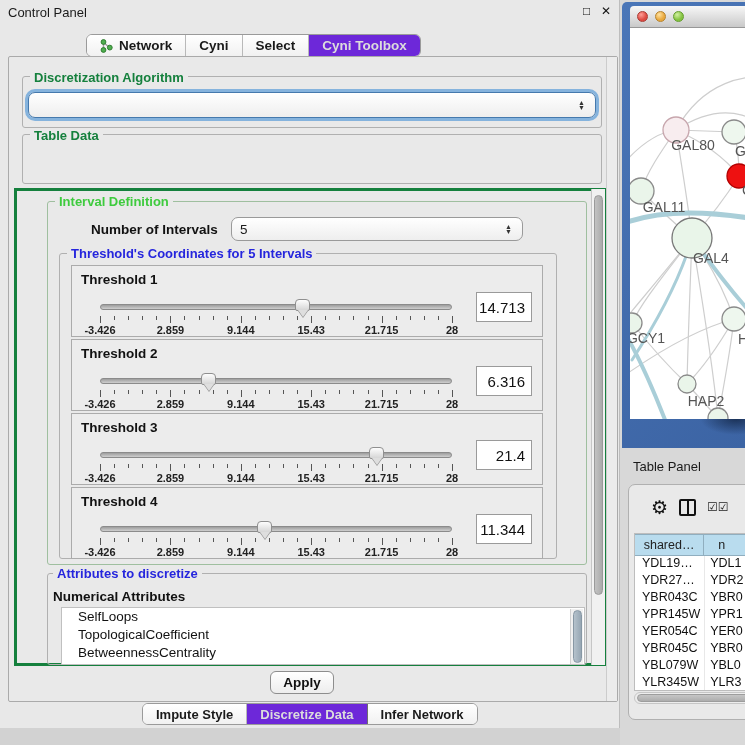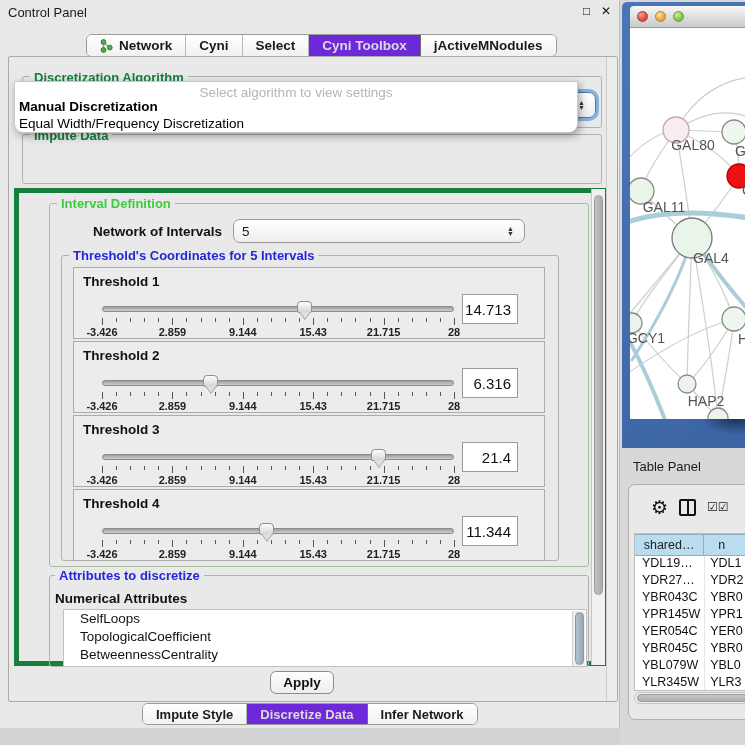--- a/index.html
+++ b/index.html
@@ -36,37 +36,37 @@
   .combo .stepper { margin-left:auto; display:flex; flex-direction:column; align-items:center; line-height:5px; font-size:7px; color:#333; padding-right:2px; }
   .combo.focused { box-shadow:0 0 0 3px #85b3dd; border-color:#4579ad; }
 
   
   #algo-popup { left:14px; top:81px; width:564px; height:52px; background:#ffffff; border:1px solid #c9c9c9; border-radius:0 0 9px 9px; box-shadow:2px 3px 8px rgba(0,0,0,0.35); z-index:50; }
   #algo-placeholder { position:absolute; left:0; top:3px; width:100%; text-align:center; font-size:13.5px; color:#b4b4b4; }
   .algo-option { position:absolute; left:4px; font-size:13.5px; color:#000; white-space:nowrap; }
   .algo-option.hl { font-weight:bold; }
 
   
-  #scroll-area { left:14px; top:188px; width:592px; height:478px; border:5px solid #15803d; background:#e9e9e9; }
+  #scroll-area { left:14px; top:188px; width:592px; height:478px; border:3px solid #15803d; background:#e9e9e9; }
   #v-scrollbar { left:591px; top:189px; width:14px; height:476px; background:#f1f1f1; border-left:1px solid #c6c6c6; }
   #v-thumb { position:absolute; left:2px; top:6px; width:9px; height:400px; border-radius:5px; background:linear-gradient(90deg,#c2c2c2,#ababab); border:1px solid #9a9a9a; }
 
   
   .threshold-box { position:absolute; left:6px; width:472px; height:72px; border:1px solid #ababab; background:#ececec; }
   .th-label { position:absolute; left:9px; top:6px; font-size:13.5px; font-weight:bold; color:#111; }
   .th-track { position:absolute; left:28px; top:38px; width:352px; height:6px; border-radius:3px; background:linear-gradient(#9d9d9d,#cfcfcf); border:1px solid #8b8b8b; }
   .th-thumb { position:absolute; top:-6px; width:15px; height:12px; margin-left:-8px; background:linear-gradient(#fdfdfd,#d6d6d6); border:1px solid #8f8f8f; border-radius:4px 4px 2px 2px; }
   .th-thumb:after { content:""; position:absolute; left:1.5px; top:10px; border-left:5.5px solid transparent; border-right:5.5px solid transparent; border-top:7px solid #dedede; filter:drop-shadow(0 1px 0 #8f8f8f); }
   .th-ticks { position:absolute; left:28px; top:50px; width:352px; height:8px; }
   .tick { position:absolute; top:0; width:1px; background:#555; }
   .tick.minor { height:4px; }
   .tick.major { height:7px; }
   .th-ticklabels { position:absolute; left:28px; top:58px; width:352px; height:12px; }
   .ticklabel { position:absolute; transform:translateX(-50%); font-size:11px; font-weight:bold; color:#222; white-space:nowrap; }
-  .th-value { position:absolute; right:26px; top:26px; width:56px; height:30px; background:#ffffff; border:1px solid #9a9a9a; font-size:15px; color:#111; text-align:right; padding:6px 6px 0 0; }
+  .th-value { position:absolute; right:10px; top:26px; width:56px; height:30px; background:#ffffff; border:1px solid #9a9a9a; font-size:15px; color:#111; text-align:right; padding:6px 6px 0 0; }
 
   
   #attr-list { position:absolute; left:14px; top:34px; width:524px; height:58px; background:#ffffff; border:1px solid #c0c0c0; overflow:hidden; }
   .attr-item { font-size:13.5px; color:#111; padding:1px 0 1px 16px; height:18px; }
   #attr-scrollbar { position:absolute; right:1px; top:1px; width:13px; height:56px; background:#f0f0f0; border-left:1px solid #d0d0d0; }
   #attr-thumb { position:absolute; left:2px; top:1px; width:9px; height:53px; border-radius:5px; background:linear-gradient(90deg,#b5c2cc,#97a7b4); border:1px solid #8797a4; }
 
   #apply-btn { left:270px; top:671px; width:64px; height:23px; background:linear-gradient(#ffffff,#ededed); border:1px solid #8d8d8d; border-radius:6px; font-size:13.5px; font-weight:bold; color:#111; text-align:center; padding-top:3px; }
 
   
@@ -126,52 +126,44 @@
     </div>
     <div class="seg">
         <span>Cyni</span>
       </div>
     <div class="seg">
         <span>Select</span>
       </div>
     <div class="seg sel">
         <span>Cyni Toolbox</span>
       </div>
-    <div class="seg">
-        <span>jActiveMNodules</span>
-      </div>
   </div>
 
   <div id="content-panel" class="abs"></div>
   <div id="content-inner-edge" class="abs"></div>
 
   <div class="groupbox" style="left:22px; top:76px; width:580px; height:52px;"></div>
   <div class="group-label" style="left:30px; top:70px;">Discretization Algorithm</div>
   <div class="combo focused" style="left:28px; top:92px; width:568px; height:26px;">
     <span class="stepper">
         <span>▲</span>
         <span>▼</span>
       </span>
   </div>
 
-  <div id="algo-popup" class="abs">
-    <div id="algo-placeholder">Select algorithm to view settings</div>
-    <div class="algo-option hl" style="top:17px;">Manual Discretization</div>
-    <div class="algo-option" style="top:34px;">Equal Width/Frequency Discretization</div>
-  </div>
 
   <div class="groupbox" style="left:22px; top:134px; width:580px; height:50px;"></div>
-  <div class="group-label" style="left:30px; top:128px;">Impute Data</div>
+  <div class="group-label" style="left:30px; top:128px;">Table Data</div>
 
   <div id="scroll-area" class="abs">
 
     <div class="groupbox" style="left:30px; top:10px; width:540px; height:364px; border-color:#9fbf9f;"></div>
     <div class="group-label green" style="left:38px; top:3px;">Interval Definition</div>
 
-    <div class="abs" style="left:74px; top:31px; font-size:13.5px; font-weight:bold; color:#111;">Network of Intervals</div>
+    <div class="abs" style="left:74px; top:31px; font-size:13.5px; font-weight:bold; color:#111;">Number of Intervals</div>
     <div class="combo" style="left:214px; top:26px; width:292px; height:24px;">
       <span>5</span>
       <span class="stepper">
           <span>▲</span>
           <span>▼</span>
         </span>
     </div>
 
     <div class="groupbox" style="left:42px; top:62px; width:498px; height:306px;"></div>
     <div class="group-label blue" style="left:50px; top:55px;">Threshold's Coordinates for 5 Intervals</div>

